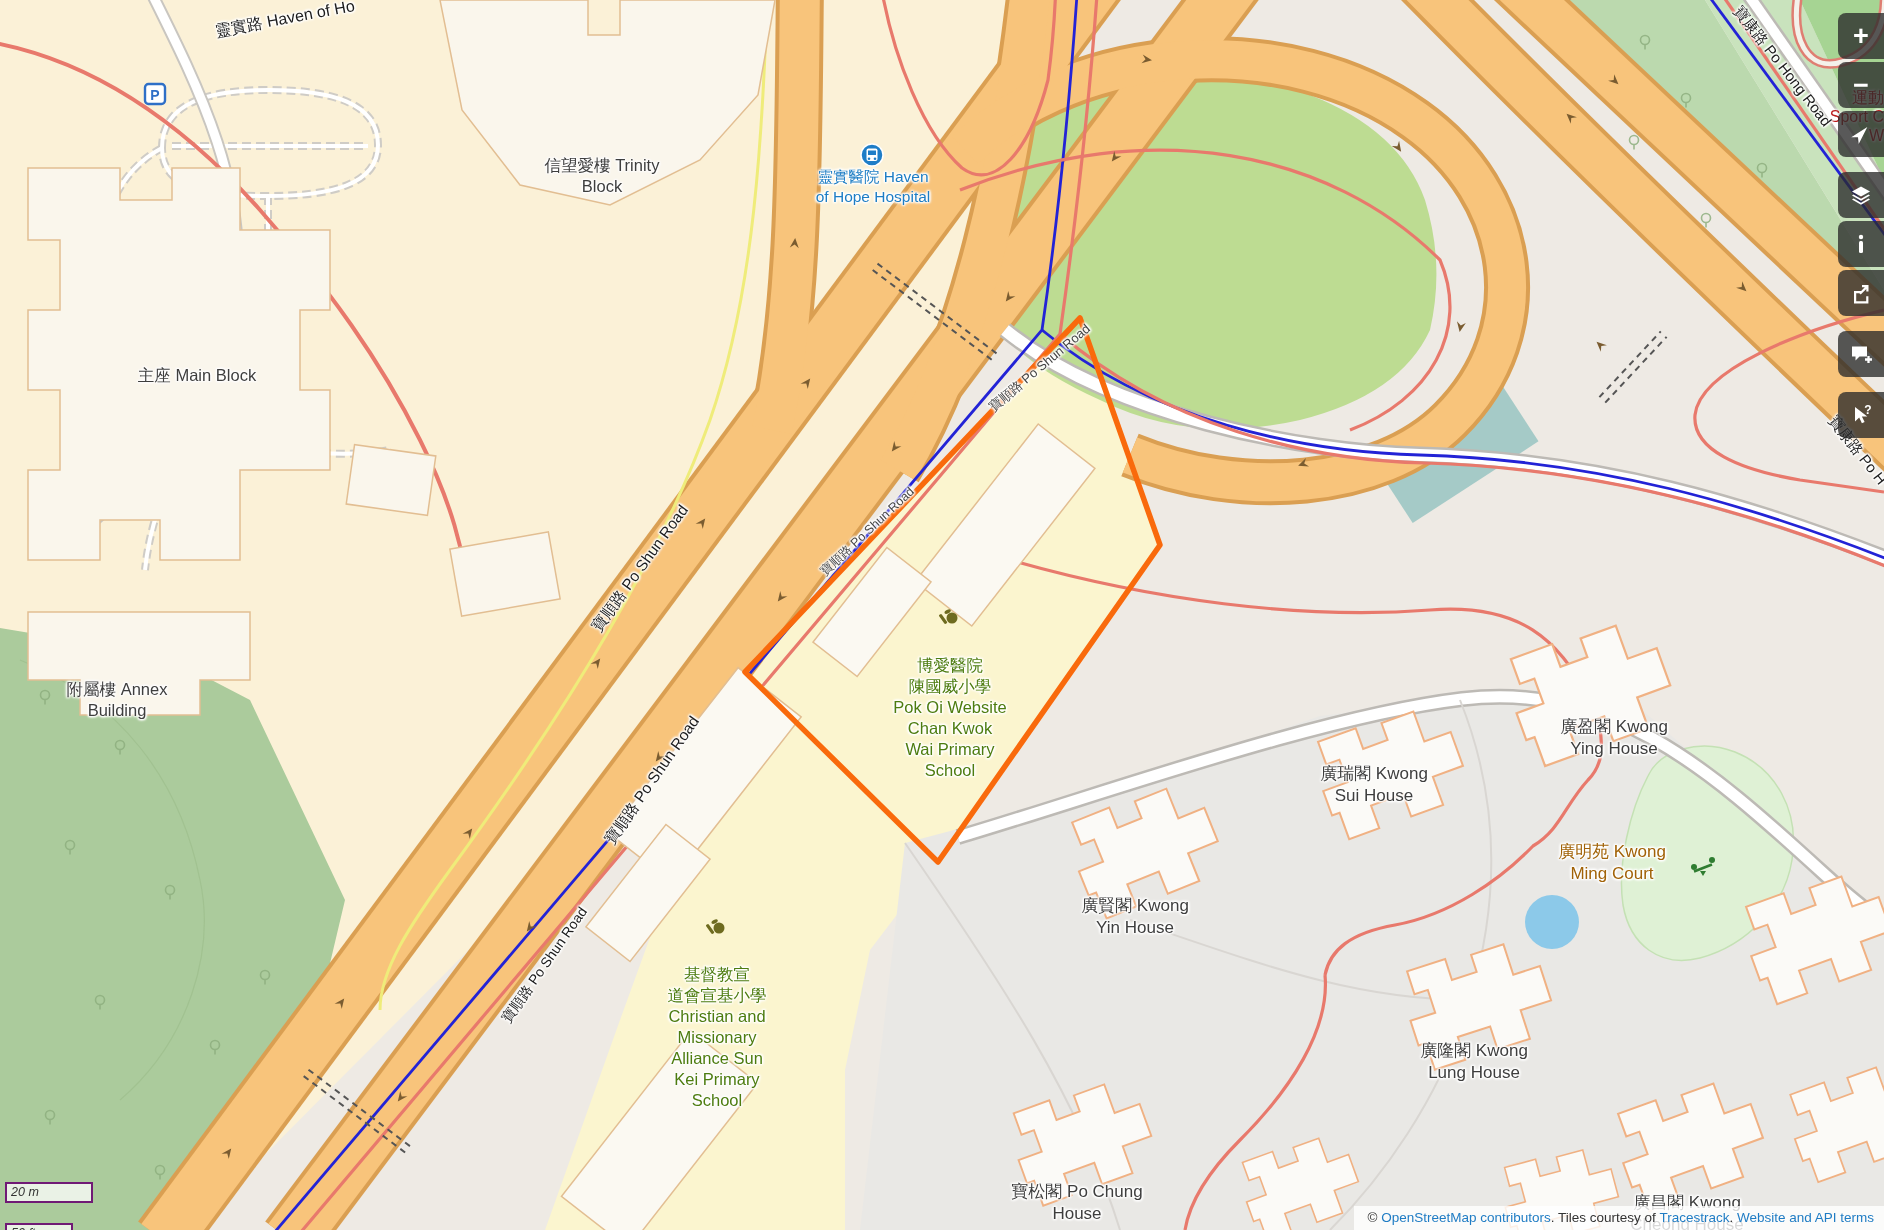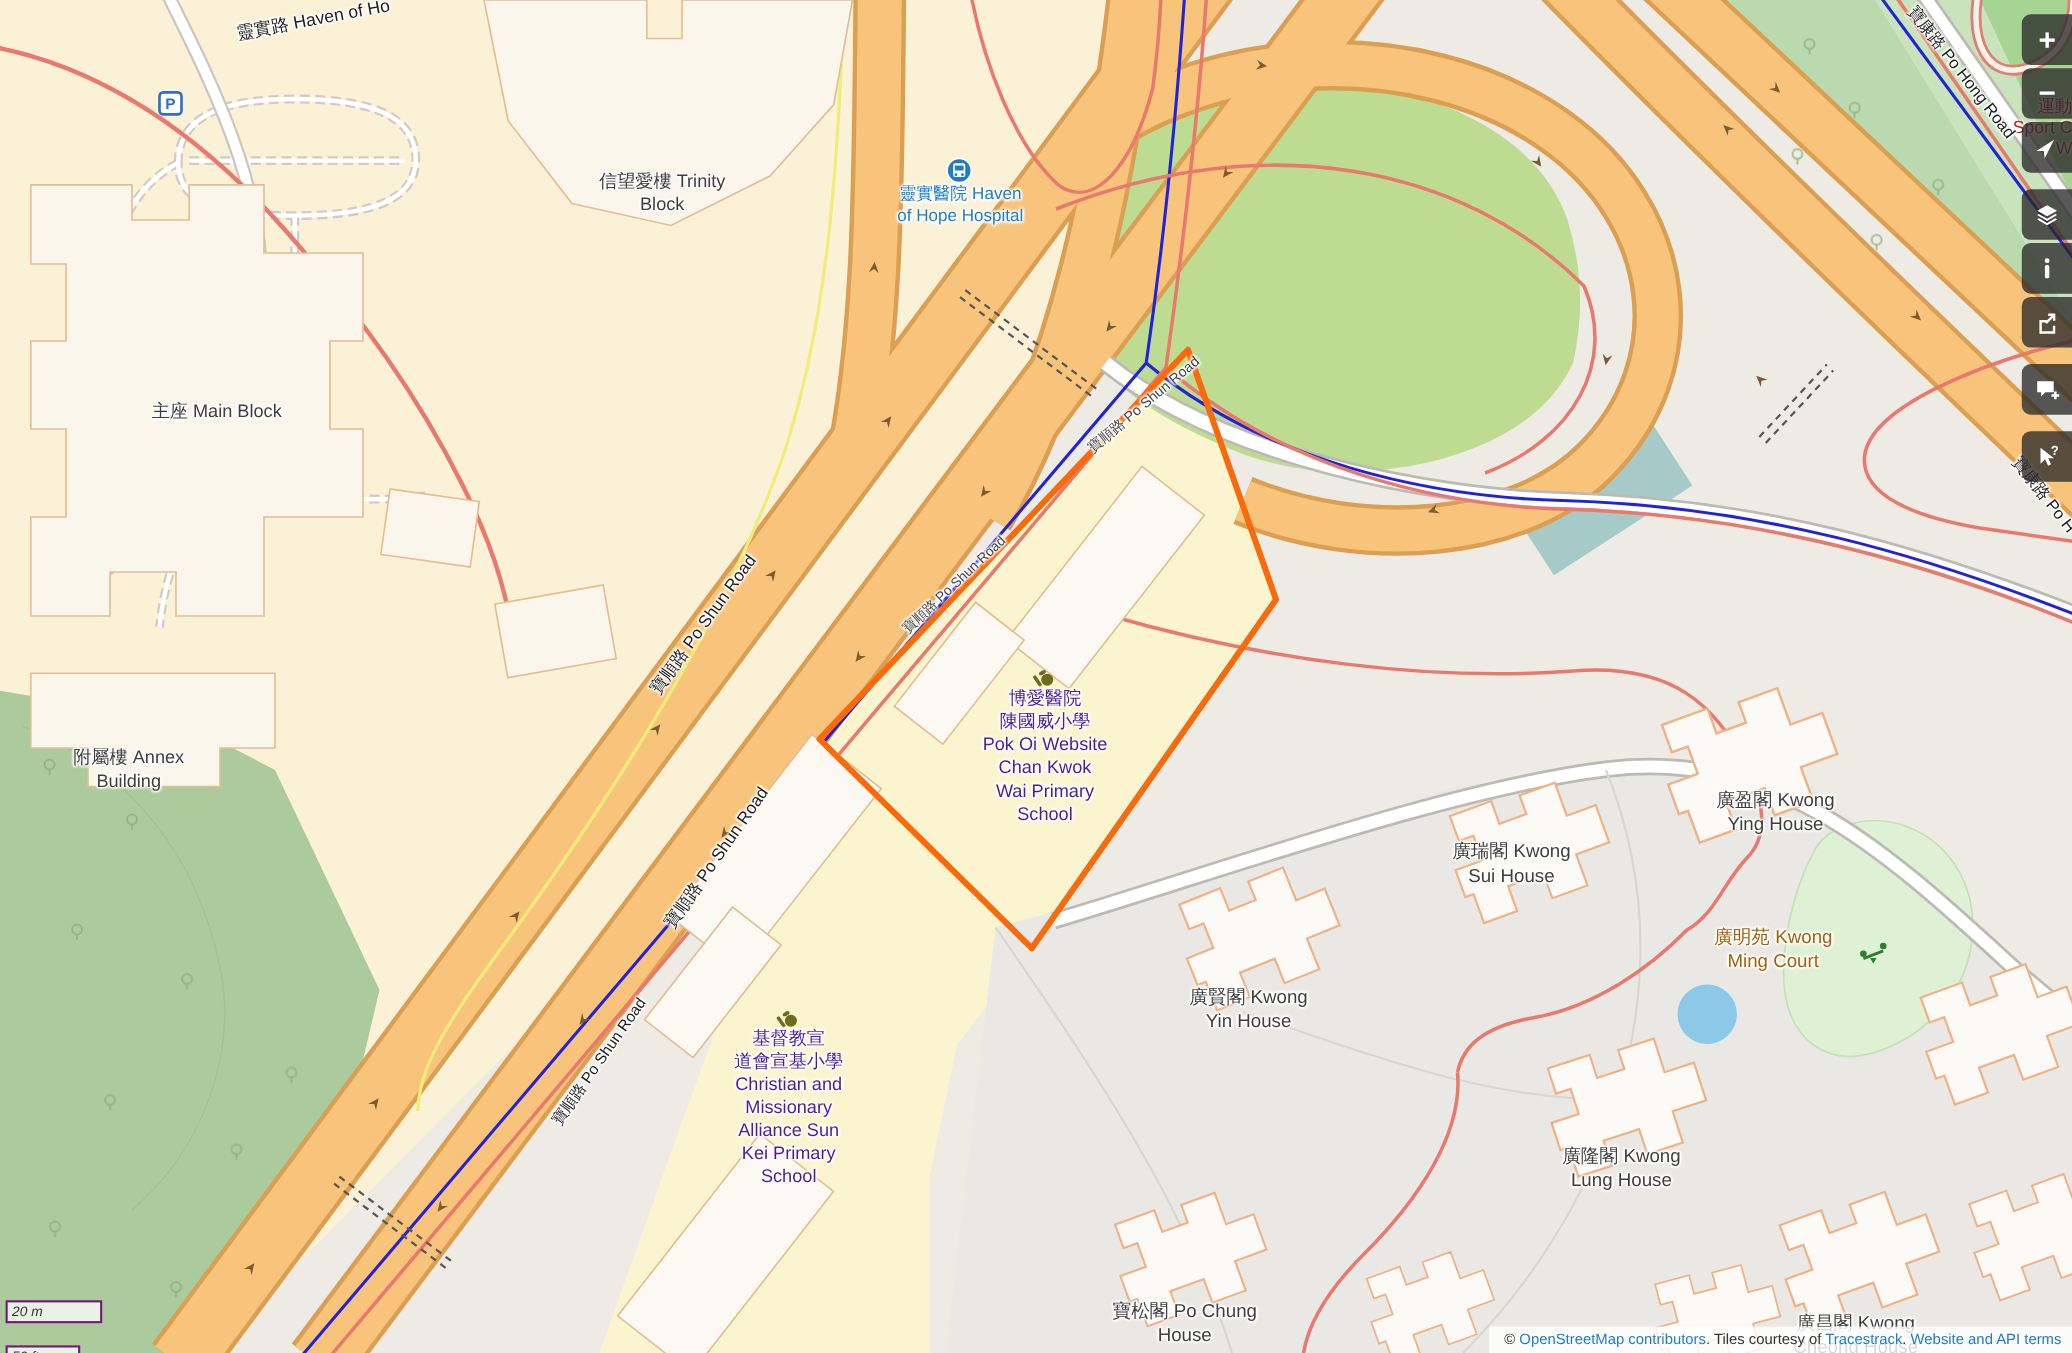--- a/index.html
+++ b/index.html
@@ -3,21 +3,21 @@
 <meta charset="utf-8">
 <style>
   html,body{margin:0;padding:0;background:#EEEAE4;}
   #app{position:relative;width:1884px;height:1230px;overflow:hidden;
        font-family:"Liberation Sans",sans-serif;}
   #map-svg{position:absolute;left:0;top:0;z-index:0;}
   .plbl,.rlbl{position:absolute;transform:translate(-50%,-50%);text-align:center;
        color:#3E3E3E;font-size:16.5px;line-height:1.27;white-space:nowrap;z-index:3;
        text-shadow:0 0 2px #fff,0 0 3px #fff,0 0 4px #fff,1px 1px 2px #fff,-1px -1px 2px #fff,1px -1px 2px #fff,-1px 1px 2px #fff;}
   .rlbl{color:#1C1C1C;font-size:15px;}
-  .school{color:#4c1d95;}
+  .school{color:#4d7c0f;margin-top:30px;}
   .blue{color:#1D7DC4;}
   .gray{color:#a16207;}
   
   #controls{position:absolute;right:0;top:13px;z-index:20;display:flex;flex-direction:column;}
   .ctl{width:46px;height:46px;margin-bottom:3px;background:rgba(42,42,42,0.78);
        border:none;border-radius:8px 0 0 8px;color:#fff;display:flex;align-items:center;
        justify-content:center;font-size:27px;font-weight:bold;cursor:pointer;padding:0;}
   .gap{height:12px;}
   
   #scalebar{position:absolute;left:5px;top:1182px;z-index:20;font-size:12.5px;color:#333;}

